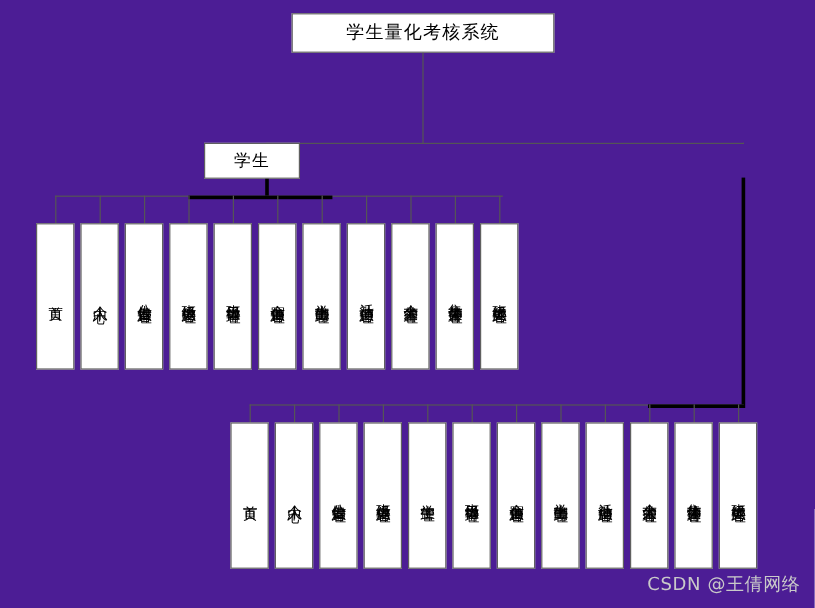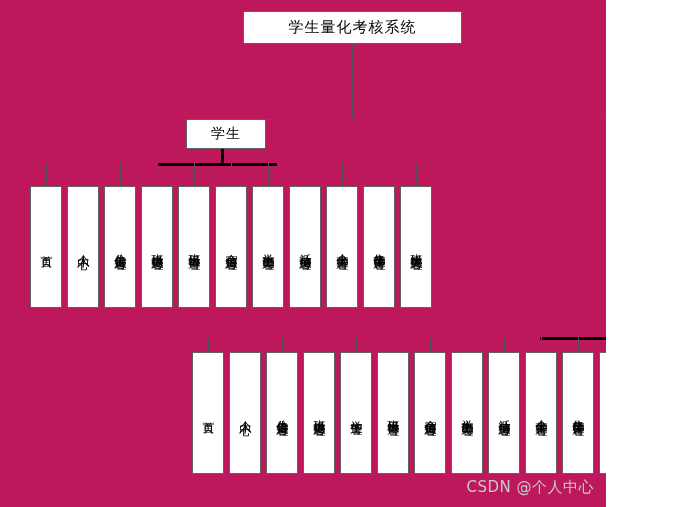--- a/index.html
+++ b/index.html
@@ -5,23 +5,23 @@
   html, body {
     margin: 0;
     padding: 0;
     background: #ffffff;
   }
   body {
     font-family: "DejaVu Sans", "Liberation Sans", sans-serif;
   }
   #canvas {
     position: relative;
-    width: 606px;
+    width: 679px;
     height: 507px;
-    background: #be185d;
+    background: #4c1d95;
     overflow: hidden;
   }
   .node {
     position: absolute;
     box-sizing: border-box;
     border: 1px solid #606060;
     background: #ffffff;
     display: flex;
     align-items: center;
     justify-content: center;
@@ -34,21 +34,21 @@
     height: 33px;
     font-size: 15px;
     letter-spacing: 1px;
   }
   .node-level2 {
     width: 80px;
     height: 30px;
     font-size: 14px;
     letter-spacing: 1px;
   }
-  .node-student { left: 186px; top: 119px; }
+  .node-student { left: 170px; top: 119px; }
   .node-admin   { left: 579px; top: 119px; }
 
   .leaf {
     position: absolute;
     box-sizing: border-box;
     border: 1px solid #606060;
     background: #ffffff;
     width: 32px;
   }
   .leaf-label {
@@ -217,15 +217,15 @@
       <span class="leaf-label">个人荣誉管理</span>
     </div>
     <div class="leaf" style="left:562px;">
       <span class="leaf-label">集体荣誉管理</span>
     </div>
     <div class="leaf" style="left:599px;">
       <span class="leaf-label">班级奖惩管理</span>
     </div>
   </div>
 
-  <div class="watermark">CSDN @个人中心</div>
+  <div class="watermark">CSDN @王倩网络</div>
 
 </div>
 
 </body></html>

